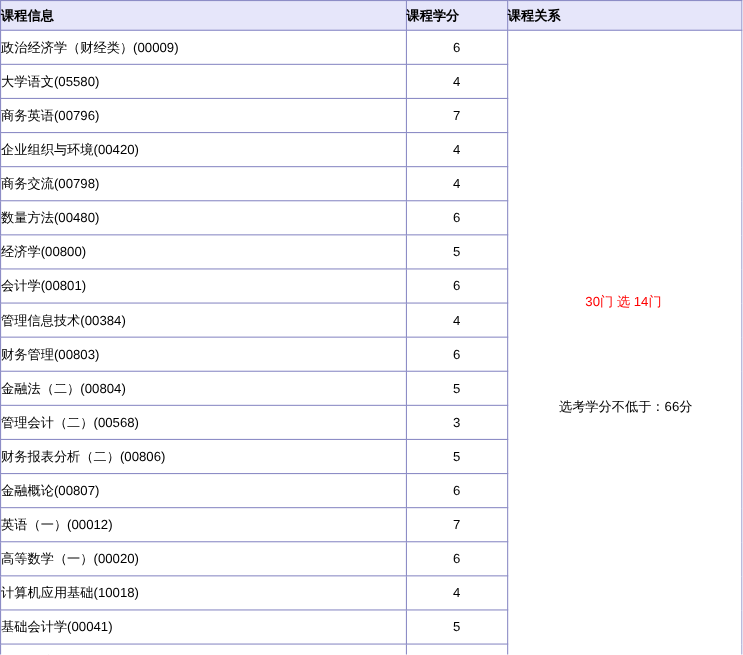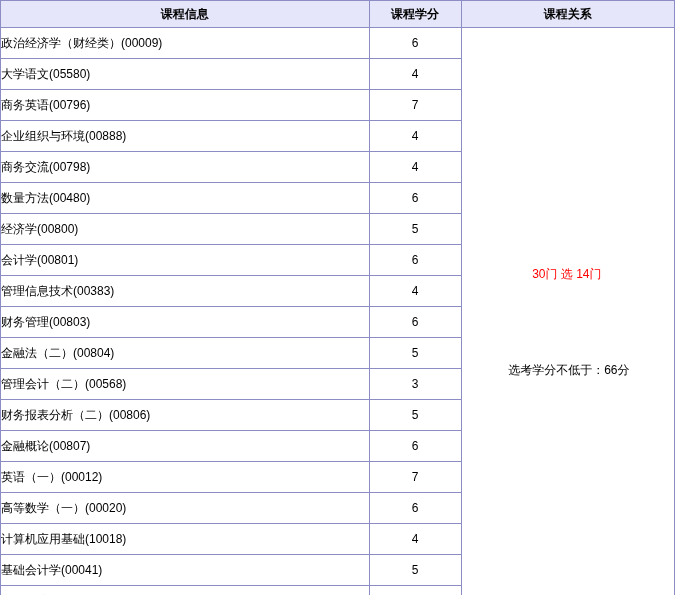--- a/index.html
+++ b/index.html
@@ -24,21 +24,21 @@
   table.course-table td {
     border: 1px solid #8d8dc6;
     padding: 0;
     vertical-align: middle;
   }
   thead th {
     background: #e6e6fa;
     font-weight: bold;
     font-size: 12px;
     height: 26px;
-    text-align: center;
+    text-align: left;
     color: #000000;
   }
   col.c-info { width: 368px; }
   col.c-credit { width: 92px; }
   col.c-relation { width: 213px; }
 
   td.course-name {
     text-align: left;
     padding-left: 6px;
     height: 30px;
@@ -110,41 +110,41 @@
     </tr>
     <tr>
       <td class="course-name">大学语文(05580)</td>
       <td class="course-credit">4</td>
     </tr>
     <tr>
       <td class="course-name">商务英语(00796)</td>
       <td class="course-credit">7</td>
     </tr>
     <tr>
-      <td class="course-name">企业组织与环境(00888)</td>
+      <td class="course-name">企业组织与环境(00420)</td>
       <td class="course-credit">4</td>
     </tr>
     <tr>
       <td class="course-name">商务交流(00798)</td>
       <td class="course-credit">4</td>
     </tr>
     <tr>
       <td class="course-name">数量方法(00480)</td>
       <td class="course-credit">6</td>
     </tr>
     <tr>
       <td class="course-name">经济学(00800)</td>
       <td class="course-credit">5</td>
     </tr>
     <tr>
       <td class="course-name">会计学(00801)</td>
       <td class="course-credit">6</td>
     </tr>
     <tr>
-      <td class="course-name">管理信息技术(00383)</td>
+      <td class="course-name">管理信息技术(00384)</td>
       <td class="course-credit">4</td>
     </tr>
     <tr>
       <td class="course-name">财务管理(00803)</td>
       <td class="course-credit">6</td>
     </tr>
     <tr>
       <td class="course-name">金融法（二）(00804)</td>
       <td class="course-credit">5</td>
     </tr>

